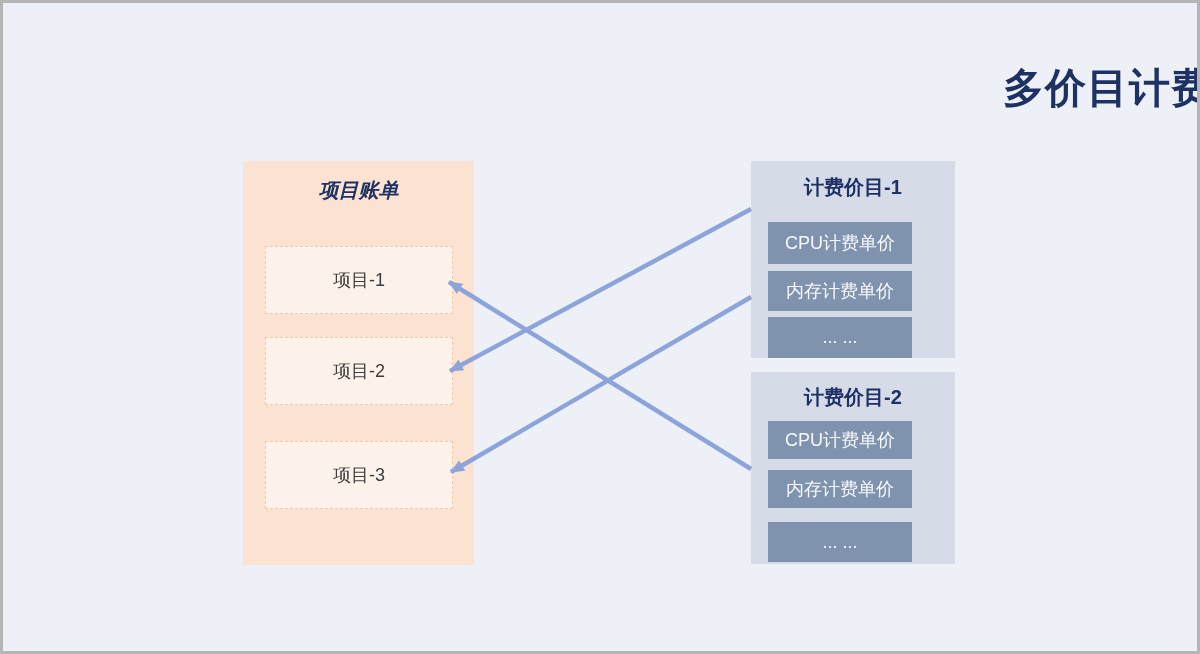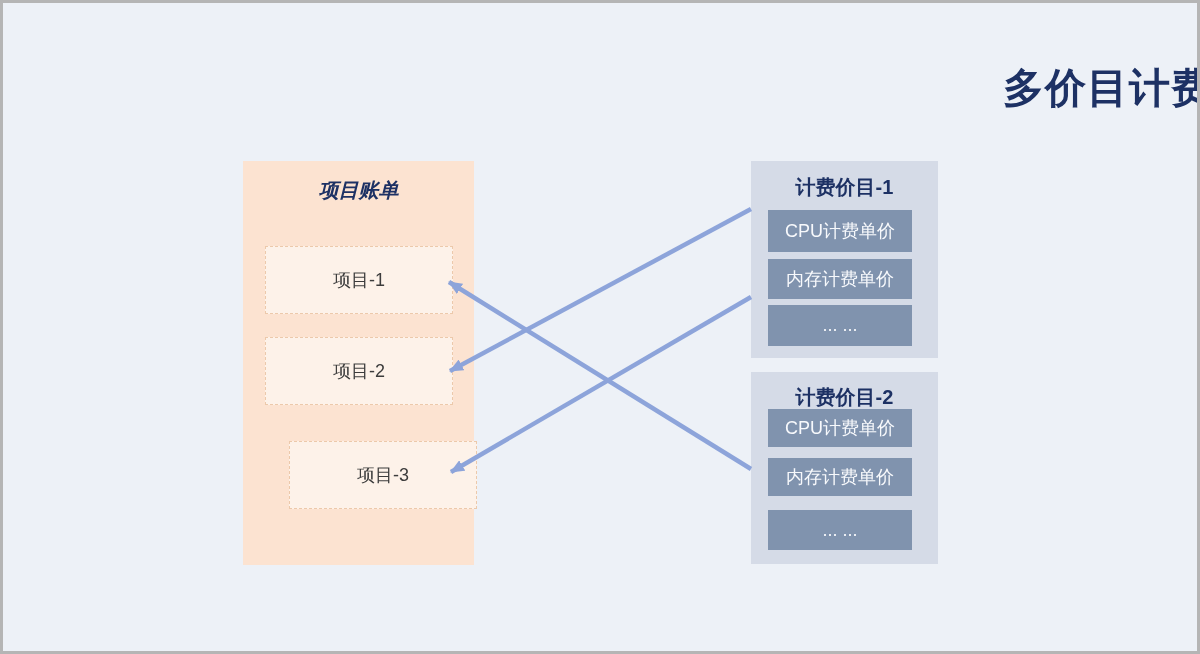--- a/index.html
+++ b/index.html
@@ -50,26 +50,26 @@
     left: 22px; width: 188px; height: 68px;
     box-sizing: border-box;
     background: var(--bill-item-bg, #fdf2e9);
     border: 1px dashed var(--bill-item-border, #ecc9ab);
     display: flex; align-items: center; justify-content: center;
     font-size: 18px;
     color: var(--bill-item-text, #3c3c3c);
   }
   .bill-item.i1 { top: 85px; }
   .bill-item.i2 { top: 176px; }
-  .bill-item.i3 { top: 280px; margin-left: 24px; }
+  .bill-item.i3 { top: 280px; }
 
   
   .price-panel {
     left: 748px;
-    width: 187px;
+    width: 204px;
     background: var(--price-panel-bg, #d5dbe7);
   }
   .price-panel.p1 { top: 158px; height: 197px; }
   .price-panel.p2 { top: 369px; height: 192px; }
   .price-panel-title {
     position: absolute;
     left: 0; width: 100%;
     text-align: center;
     font-size: 20px;
     font-weight: 700;
@@ -78,20 +78,21 @@
   .price-panel.p1 .price-panel-title { top: 13px; }
   .price-panel.p2 .price-panel-title { top: 12px; }
   .price-row {
     position: absolute;
     left: 17px; width: 144px;
     box-sizing: border-box;
     background: var(--price-row-bg, #8093ae);
     display: flex; align-items: center; justify-content: center;
     font-size: 18px;
     color: var(--price-row-text, #f7f9fc);
+    margin-top: 12px;
   }
   .price-panel.p1 .price-row.r1 { top: 49px;  height: 42px; }
   .price-panel.p1 .price-row.r2 { top: 98px;  height: 40px; }
   .price-panel.p1 .price-row.r3 { top: 144px; height: 41px; }
   .price-panel.p2 .price-row.r1 { top: 37px;  height: 38px; }
   .price-panel.p2 .price-row.r2 { top: 86px;  height: 38px; }
   .price-panel.p2 .price-row.r3 { top: 138px; height: 40px; }
 
   
   .arrows {

